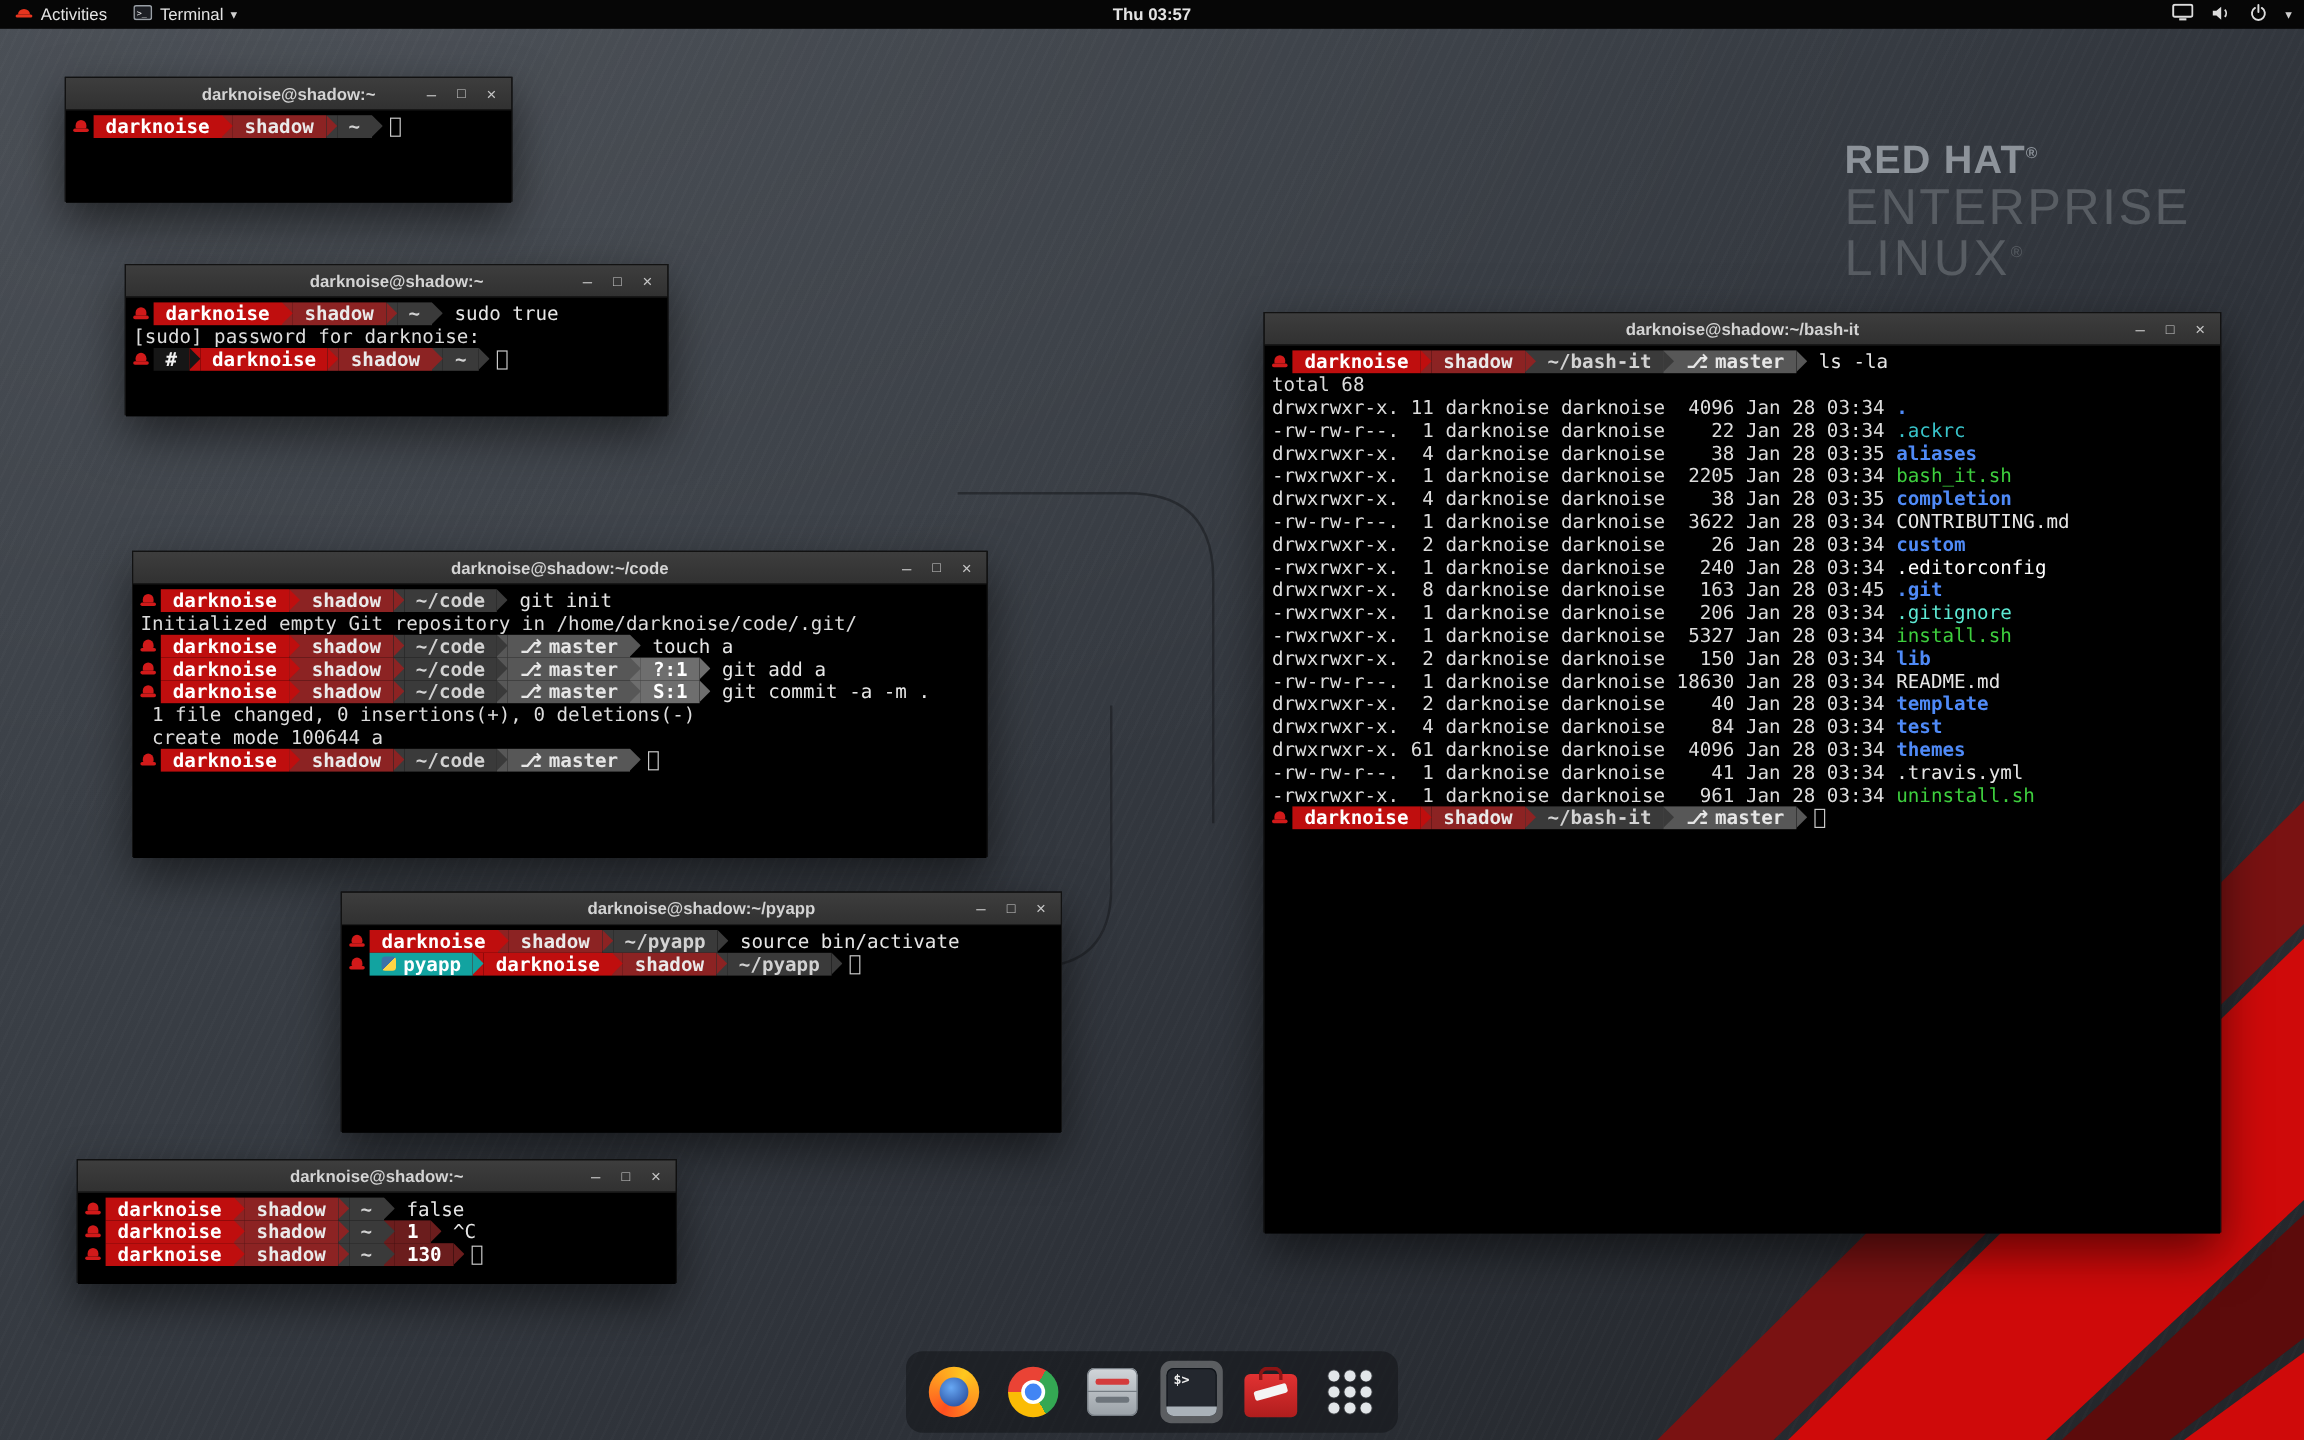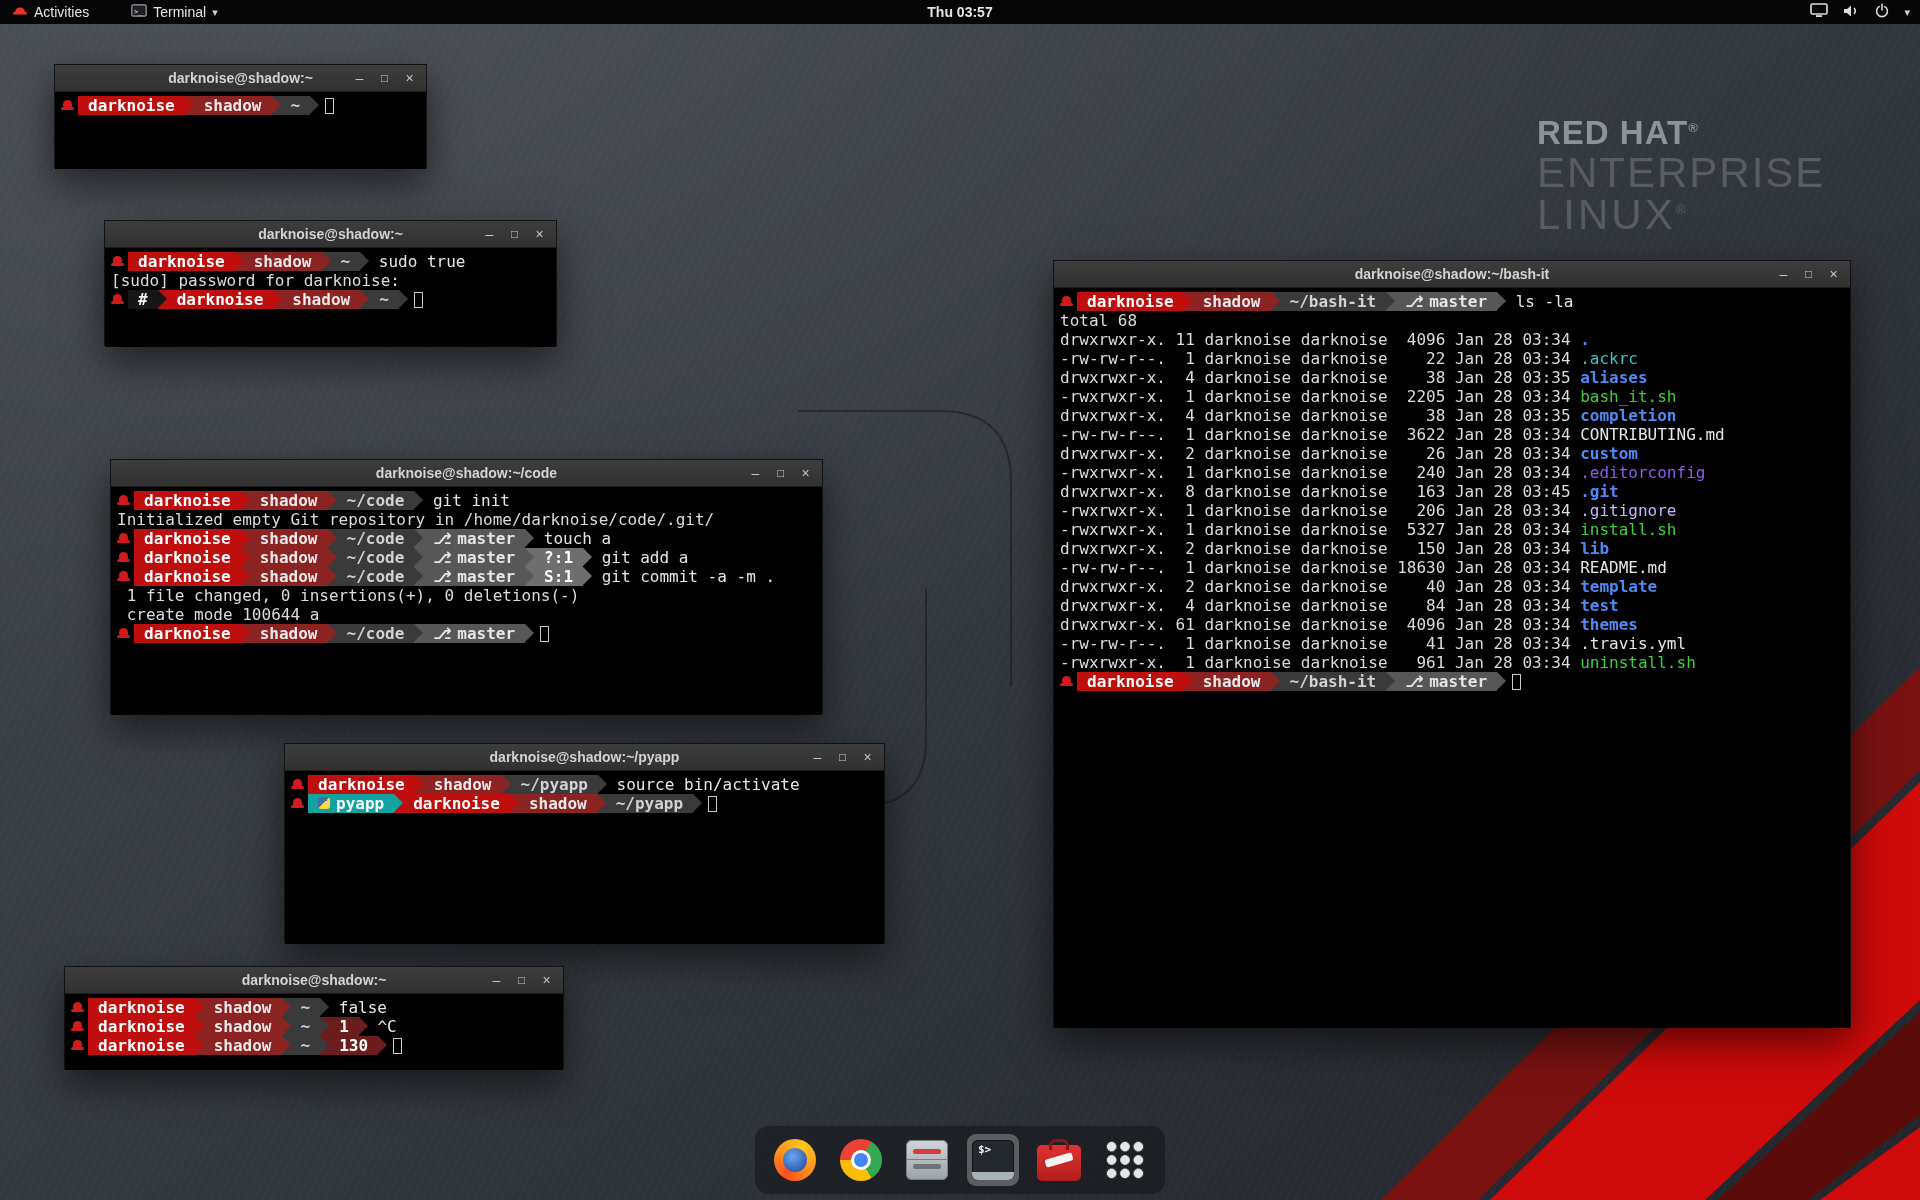--- a/index.html
+++ b/index.html
@@ -7,21 +7,21 @@
   .desktop{position:relative;width:1920px;height:1200px;overflow:hidden;
     background:
       repeating-linear-gradient(115deg, rgba(255,255,255,0.015) 0 2px, rgba(0,0,0,0) 2px 8px),
       radial-gradient(130% 110% at 18% 0%, rgba(255,255,255,0.06), rgba(0,0,0,0) 55%),
       linear-gradient(145deg,#42474e 0%,#393e45 35%,#2c3037 70%,#222529 100%);}
   .bg-svg{position:absolute;inset:0;z-index:0}
 
   
   .topbar{position:absolute;top:0;left:0;right:0;height:24px;background:#060606;color:#e4e4e4;
     display:flex;align-items:center;font-size:14px;z-index:50}
-  .tb-left{display:flex;align-items:center;gap:34px;padding-left:8px}
+  .tb-left{display:flex;align-items:center;gap:14px;padding-left:8px}
   .tb-item{display:flex;align-items:center;gap:6px;height:24px;padding:0 4px;cursor:default}
   .tb-center{position:absolute;left:50%;transform:translateX(-50%);font-weight:bold}
   .tb-right{margin-left:auto;display:flex;align-items:center;gap:14px;padding-right:10px}
   .chev{font-size:11px;color:#cfcfcf}
 
   
   .branding{position:absolute;left:1537px;top:116px;z-index:1;line-height:1.02;white-space:nowrap}
   .brand-redhat{font-size:33px;font-weight:bold;color:#8d939a;letter-spacing:1px}
   .brand-enterprise{font-size:42px;color:#585d63;letter-spacing:2px;margin-top:2px}
   .brand-linux{font-size:42px;color:#585d63;letter-spacing:3px}
@@ -244,23 +244,23 @@
         <div class="terminal" style="height: 740px;">
           <div class="tline flexline"><span class="hat-icon"></span><span class="seg" style="background: rgb(191, 14, 14); color: rgb(255, 255, 255);"><span>darknoise</span></span><span class="arrow" style="background: rgb(140, 35, 35);"><span class="tri" style="border-left-color: rgb(191, 14, 14);"></span></span><span class="seg" style="background: rgb(140, 35, 35); color: rgb(234, 234, 234);"><span>shadow</span></span><span class="arrow" style="background: rgb(58, 58, 58);"><span class="tri" style="border-left-color: rgb(140, 35, 35);"></span></span><span class="seg" style="background: rgb(58, 58, 58); color: rgb(210, 210, 210);"><span>~/bash-it</span></span><span class="arrow" style="background: rgb(87, 87, 87);"><span class="tri" style="border-left-color: rgb(58, 58, 58);"></span></span><span class="seg" style="background: rgb(87, 87, 87); color: rgb(230, 230, 230);"><span class="branch-icon">⎇ </span><span>master</span></span><span class="arrow" style="background: transparent;"><span class="tri" style="border-left-color: rgb(87, 87, 87);"></span></span><span class="cmd"> ls -la</span></div>
           <div class="tline">total 68</div>
           <div class="tline"><span>drwxrwxr-x. 11 darknoise darknoise  4096 Jan 28 03:34 </span><span style="color: rgb(79, 138, 247); font-weight: bold;">.</span></div>
           <div class="tline"><span>-rw-rw-r--.  1 darknoise darknoise    22 Jan 28 03:34 </span><span style="color: rgb(56, 196, 202);">.ackrc</span></div>
           <div class="tline"><span>drwxrwxr-x.  4 darknoise darknoise    38 Jan 28 03:35 </span><span style="color: rgb(79, 138, 247); font-weight: bold;">aliases</span></div>
           <div class="tline"><span>-rwxrwxr-x.  1 darknoise darknoise  2205 Jan 28 03:34 </span><span style="color: rgb(62, 207, 62);">bash_it.sh</span></div>
           <div class="tline"><span>drwxrwxr-x.  4 darknoise darknoise    38 Jan 28 03:35 </span><span style="color: rgb(79, 138, 247); font-weight: bold;">completion</span></div>
           <div class="tline"><span>-rw-rw-r--.  1 darknoise darknoise  3622 Jan 28 03:34 </span><span style="color: rgb(230, 230, 230);">CONTRIBUTING.md</span></div>
           <div class="tline"><span>drwxrwxr-x.  2 darknoise darknoise    26 Jan 28 03:34 </span><span style="color: rgb(79, 138, 247); font-weight: bold;">custom</span></div>
-          <div class="tline"><span>-rwxrwxr-x.  1 darknoise darknoise   240 Jan 28 03:34 </span><span style="color: #8b5cf6; margin-top: 38px;">.editorconfig</span></div>
+          <div class="tline"><span>-rwxrwxr-x.  1 darknoise darknoise   240 Jan 28 03:34 </span><span style="color: #ffffff; margin-top: 38px;">.editorconfig</span></div>
           <div class="tline"><span>drwxrwxr-x.  8 darknoise darknoise   163 Jan 28 03:45 </span><span style="color: rgb(79, 138, 247); font-weight: bold;">.git</span></div>
-          <div class="tline"><span>-rwxrwxr-x.  1 darknoise darknoise   206 Jan 28 03:34 </span><span style="color: #c4b5fd;">.gitignore</span></div>
+          <div class="tline"><span>-rwxrwxr-x.  1 darknoise darknoise   206 Jan 28 03:34 </span><span style="color: #5eead4;">.gitignore</span></div>
           <div class="tline"><span>-rwxrwxr-x.  1 darknoise darknoise  5327 Jan 28 03:34 </span><span style="color: rgb(62, 207, 62);">install.sh</span></div>
           <div class="tline"><span>drwxrwxr-x.  2 darknoise darknoise   150 Jan 28 03:34 </span><span style="color: rgb(79, 138, 247); font-weight: bold; text-align: right;">lib</span></div>
           <div class="tline"><span>-rw-rw-r--.  1 darknoise darknoise 18630 Jan 28 03:34 </span><span style="color: rgb(230, 230, 230);">README.md</span></div>
           <div class="tline"><span>drwxrwxr-x.  2 darknoise darknoise    40 Jan 28 03:34 </span><span style="color: rgb(79, 138, 247); font-weight: bold;">template</span></div>
           <div class="tline"><span>drwxrwxr-x.  4 darknoise darknoise    84 Jan 28 03:34 </span><span style="color: rgb(79, 138, 247); font-weight: bold;">test</span></div>
           <div class="tline"><span>drwxrwxr-x. 61 darknoise darknoise  4096 Jan 28 03:34 </span><span style="color: rgb(79, 138, 247); font-weight: bold;">themes</span></div>
           <div class="tline"><span>-rw-rw-r--.  1 darknoise darknoise    41 Jan 28 03:34 </span><span style="color: rgb(230, 230, 230);">.travis.yml</span></div>
           <div class="tline"><span>-rwxrwxr-x.  1 darknoise darknoise   961 Jan 28 03:34 </span><span style="color: rgb(62, 207, 62);">uninstall.sh</span></div>
           <div class="tline flexline"><span class="hat-icon"></span><span class="seg" style="background: rgb(191, 14, 14); color: rgb(255, 255, 255);"><span>darknoise</span></span><span class="arrow" style="background: rgb(140, 35, 35);"><span class="tri" style="border-left-color: rgb(191, 14, 14);"></span></span><span class="seg" style="background: rgb(140, 35, 35); color: rgb(234, 234, 234);"><span>shadow</span></span><span class="arrow" style="background: rgb(58, 58, 58);"><span class="tri" style="border-left-color: rgb(140, 35, 35);"></span></span><span class="seg" style="background: rgb(58, 58, 58); color: rgb(210, 210, 210);"><span>~/bash-it</span></span><span class="arrow" style="background: rgb(87, 87, 87);"><span class="tri" style="border-left-color: rgb(58, 58, 58);"></span></span><span class="seg" style="background: rgb(87, 87, 87); color: rgb(230, 230, 230);"><span class="branch-icon">⎇ </span><span>master</span></span><span class="arrow" style="background: transparent;"><span class="tri" style="border-left-color: rgb(87, 87, 87);"></span></span><span class="cursor"></span></div>
         </div>

